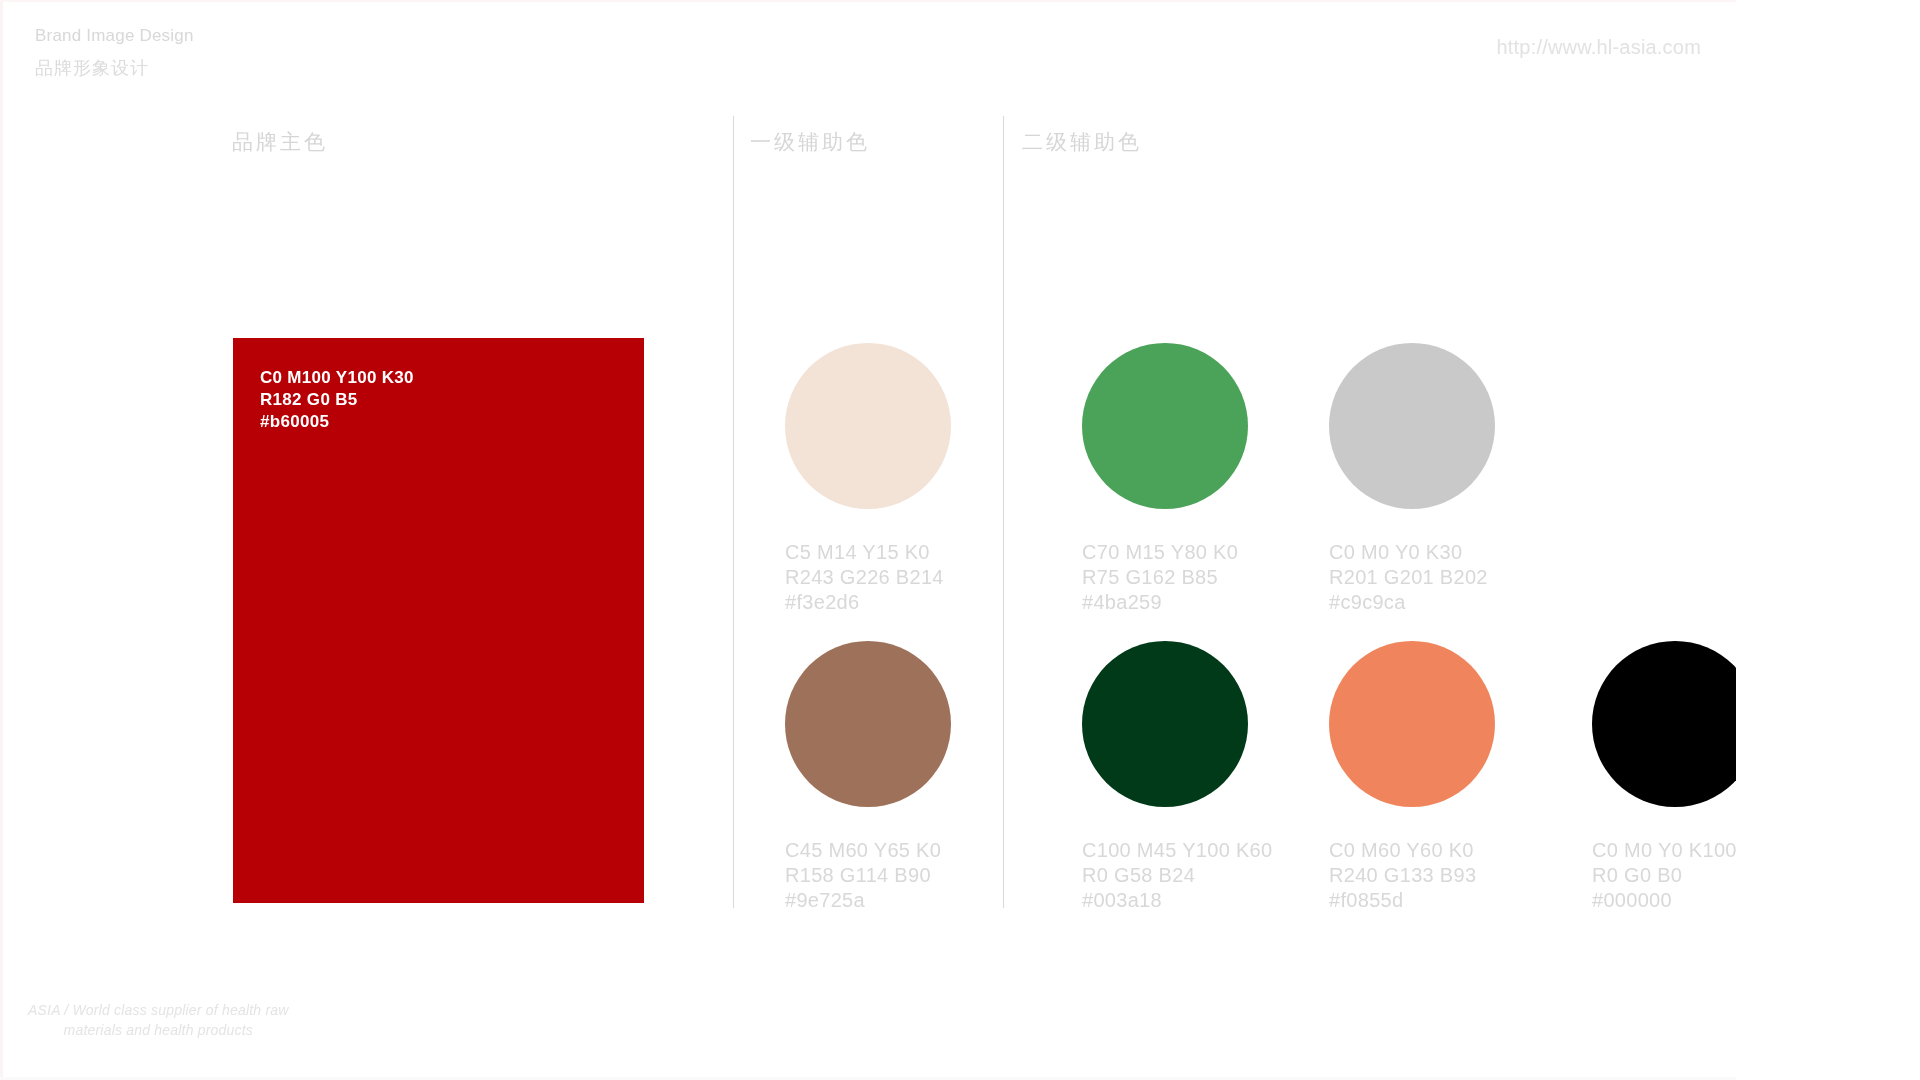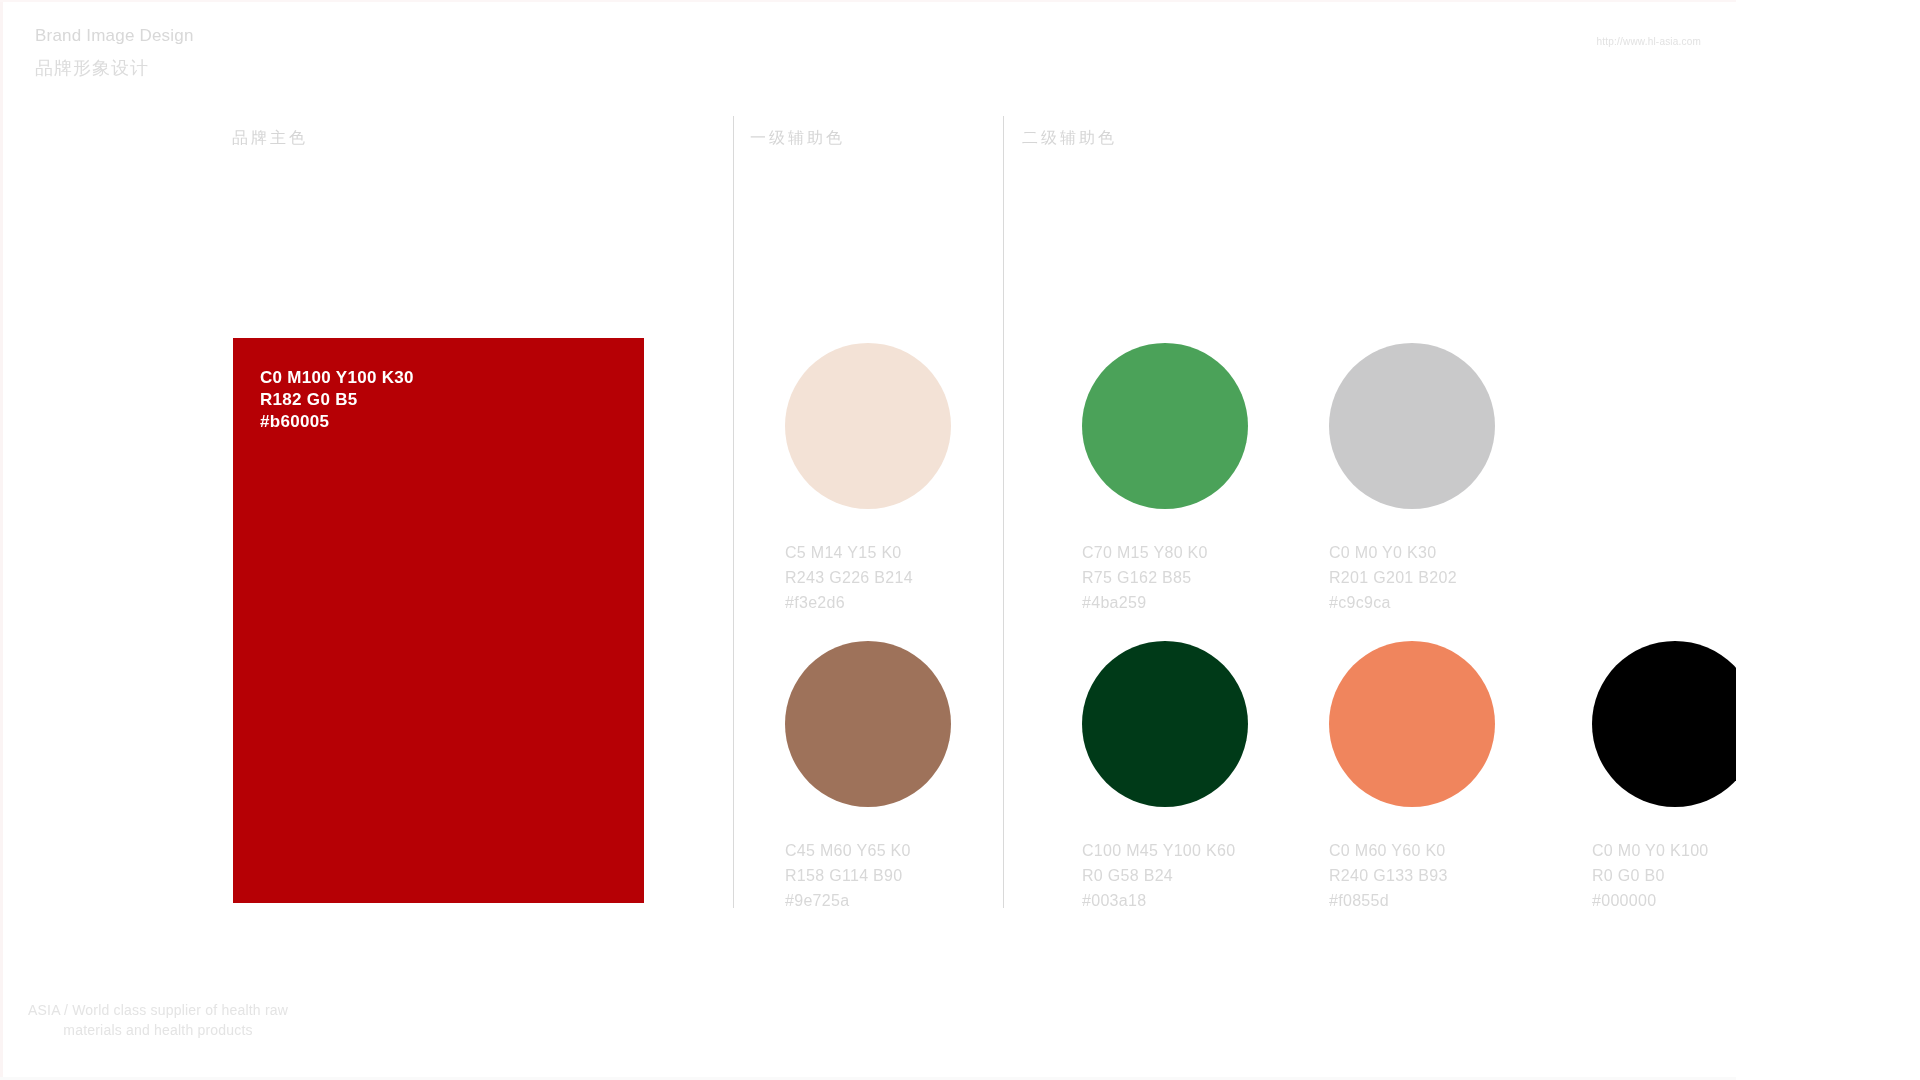--- a/index.html
+++ b/index.html
@@ -59,30 +59,30 @@
     top: 56px;
     font-size: 18px;
     color: #dcdcdc;
     letter-spacing: 1px;
     white-space: nowrap;
   }
   .header-url {
     position: absolute;
     right: 35px;
     top: 36px;
-    font-size: 10px;
+    font-size: 20px;
     color: #e2e2e2;
     letter-spacing: 0.2px;
     white-space: nowrap;
   }
 
   
   .section-title {
     position: absolute;
-    font-size: 16px;
+    font-size: 21px;
     color: #d6d6d6;
     letter-spacing: 3px;
     white-space: nowrap;
   }
   .section-title.s1 { left: 232px;  top: 128px; }
   .section-title.s2 { left: 750px;  top: 128px; }
   .section-title.s3 { left: 1022px; top: 128px; }
 
   
   .divider {
@@ -120,21 +120,21 @@
     position: absolute;
   }
   .swatch .dot {
     width: 166px;
     height: 166px;
     border-radius: 50%;
     box-sizing: border-box;
   }
   .swatch .spec {
     margin-top: 31px;
-    font-size: 16px;
+    font-size: 20px;
     line-height: 25px;
     color: #d8d8d8;
     letter-spacing: 0.3px;
     white-space: nowrap;
   }
   .spec-line { display: block; }
 </style>
 </head>
 <body>
 
@@ -220,18 +220,18 @@
 
   <div class="swatch" style="left:1592px; top:641px;">
     <div class="dot" id="dot-aux2-5" style="background: rgb(0, 0, 0);"></div>
     <div class="spec">
       <span class="spec-line">C0 M0 Y0 K100</span>
       <span class="spec-line">R0 G0 B0</span>
       <span class="spec-line">#000000</span>
     </div>
   </div>
 
-  <div style="position:absolute; left:28px; top:1000px; font-size:14px; line-height:20px; color:#e4e4e4; letter-spacing:0.2px;">
+  <div style="position:absolute; left:28px; top:1000px; font-size:14px; line-height:20px; color:#e4e4e4; letter-spacing:0.2px;font-style:italic;">
     <div>ASIA / World class supplier of health raw</div>
     <div style="text-align:center;">materials and health products</div>
   </div>
 
 </div>
 
 </body></html>

